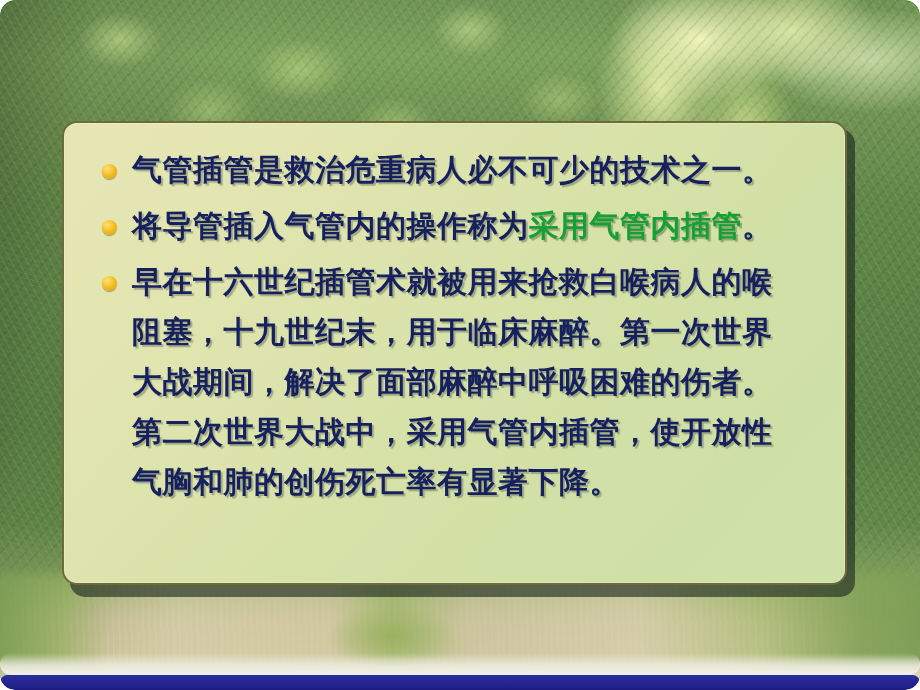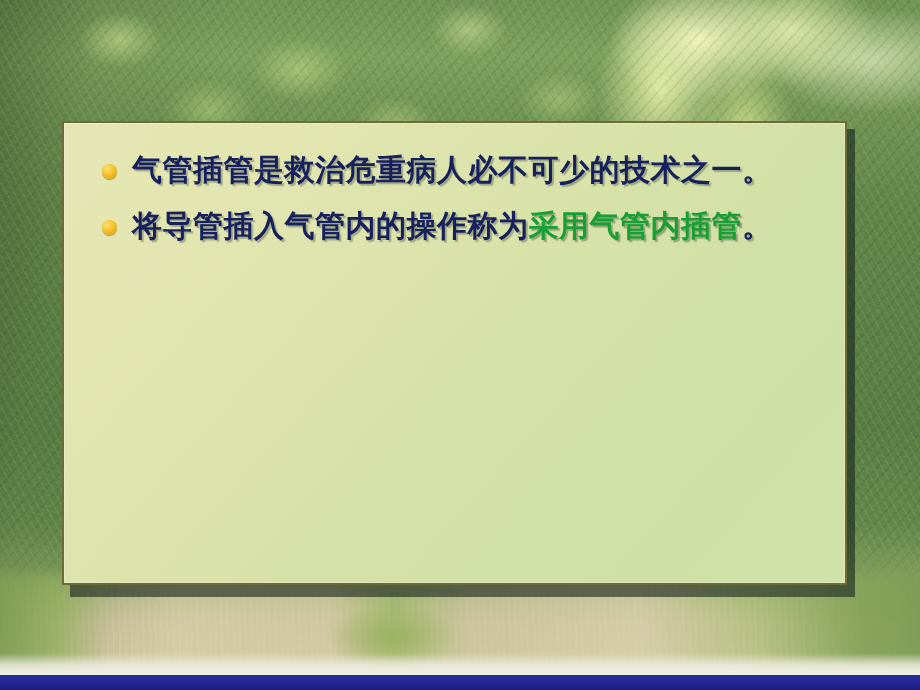--- a/index.html
+++ b/index.html
@@ -1,15 +1,15 @@
 <!DOCTYPE html>
 <html><head>
 <meta charset="utf-8">
 <style>
-  * { margin: 0; padding: 0; box-sizing: border-box; }
+  * { margin: 0; padding: 0; box-sizing: border-box; border-radius: 15px; }
 
   html, body {
     width: 920px;
     height: 690px;
     overflow: hidden;
     font-family: "DejaVu Sans", sans-serif;
   }
 
   
   .slide {
@@ -204,19 +204,27 @@
       <li class="bullet-item">
         <span class="bullet-marker"></span>
         <span class="bullet-text">气管插管是救治危重病人必不可少的技术之一。</span>
       </li>
 
       <li class="bullet-item">
         <span class="bullet-marker"></span>
         <span class="bullet-text"><span>将导管插入气管内的操作称为</span><span class="hl-green">采用气管内插管</span><span>。</span></span>
       </li>
 
+      <li class="bullet-item">
+        <span class="bullet-marker"></span>
+        <span class="bullet-text">早在十六世纪插管术就被用来抢救白喉病人的喉
+阻塞，十九世纪末，用于临床麻醉。第一次世界
+大战期间，解决了面部麻醉中呼吸困难的伤者。
+第二次世界大战中，采用气管内插管，使开放性
+气胸和肺的创伤死亡率有显著下降。</span>
+      </li>
 
     </ul>
   </div>
 
   <div class="bottom-bar"></div>
 
 </div>
 
 </body></html>

